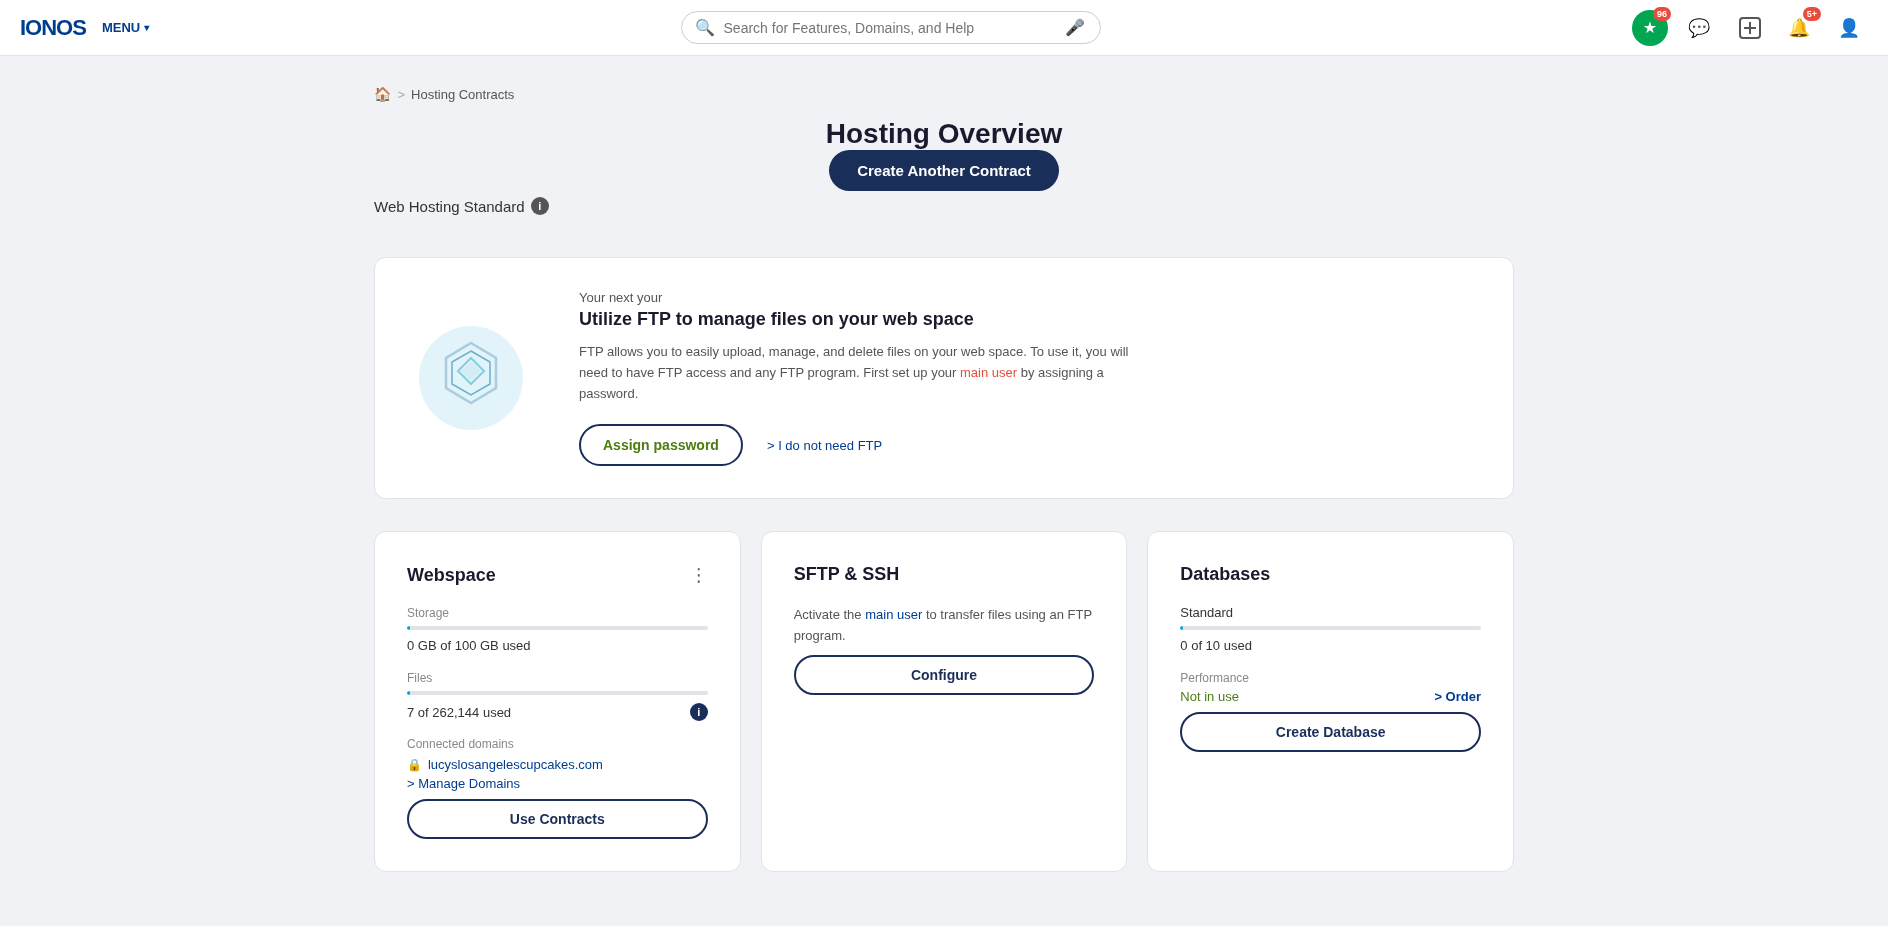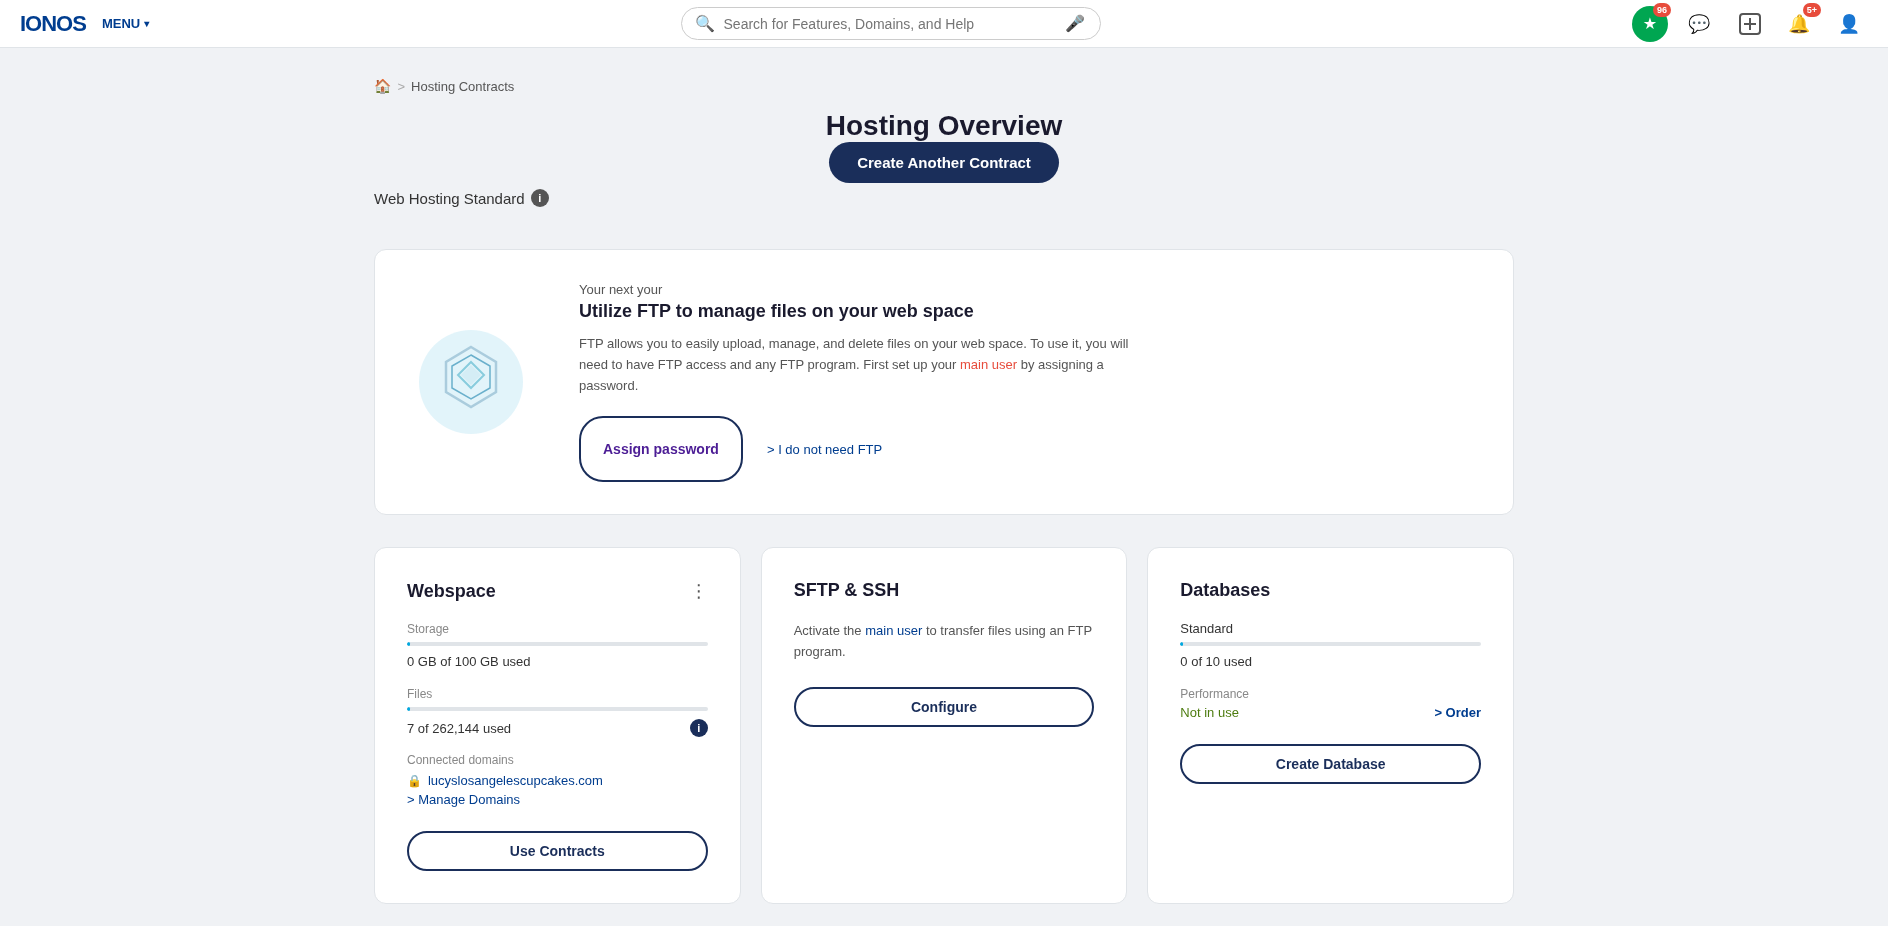--- a/index.html
+++ b/index.html
@@ -1,21 +1,21 @@
 <!DOCTYPE html>
 <html><head>
   <meta charset="utf-8">
   <style>
     * { box-sizing: border-box; margin: 0; padding: 0; }
     body { font-family: -apple-system, BlinkMacSystemFont, 'Segoe UI', Arial, sans-serif; background: #f0f2f5; color: #333; font-size: 14px; }
 
     
     .header {
       background: #fff;
-      height: 48px;
+      height: 56px;
       display: flex;
       align-items: center;
       padding: 0 20px;
       border-bottom: 1px solid #e0e4e8;
       position: sticky;
       top: 0;
       z-index: 100;
     }
     .header-logo {
       display: flex;
@@ -202,24 +202,24 @@
     }
     .ftp-actions {
       display: flex;
       align-items: center;
       gap: 24px;
     }
     .assign-password-btn {
       background: transparent;
       border: 2px solid #1a2e5a;
       border-radius: 24px;
-      padding: 23px 22px;
+      padding: 11px 22px;
       font-size: 14px;
       font-weight: 600;
-      color: #4c1d95;
+      color: #4d7c0f;
       cursor: pointer;
     }
     .no-ftp-link {
       font-size: 13px;
       color: #003d8f;
       cursor: pointer;
       text-decoration: none;
     }
 
     
@@ -285,21 +285,21 @@
       cursor: pointer;
     }
     .lock-icon { color: #e74c3c; font-size: 12px; }
     .manage-domains-link {
       font-size: 13px;
       color: #003d8f;
       cursor: pointer;
       margin-bottom: auto;
     }
     .card-footer {
-      margin-top: 24px;
+      margin-top: 8px;
     }
     .card-action-btn {
       background: transparent;
       border: 2px solid #1a2e5a;
       border-radius: 24px;
       padding: 10px;
       width: 100%;
       font-size: 14px;
       font-weight: 600;
       color: #1a2e5a;

